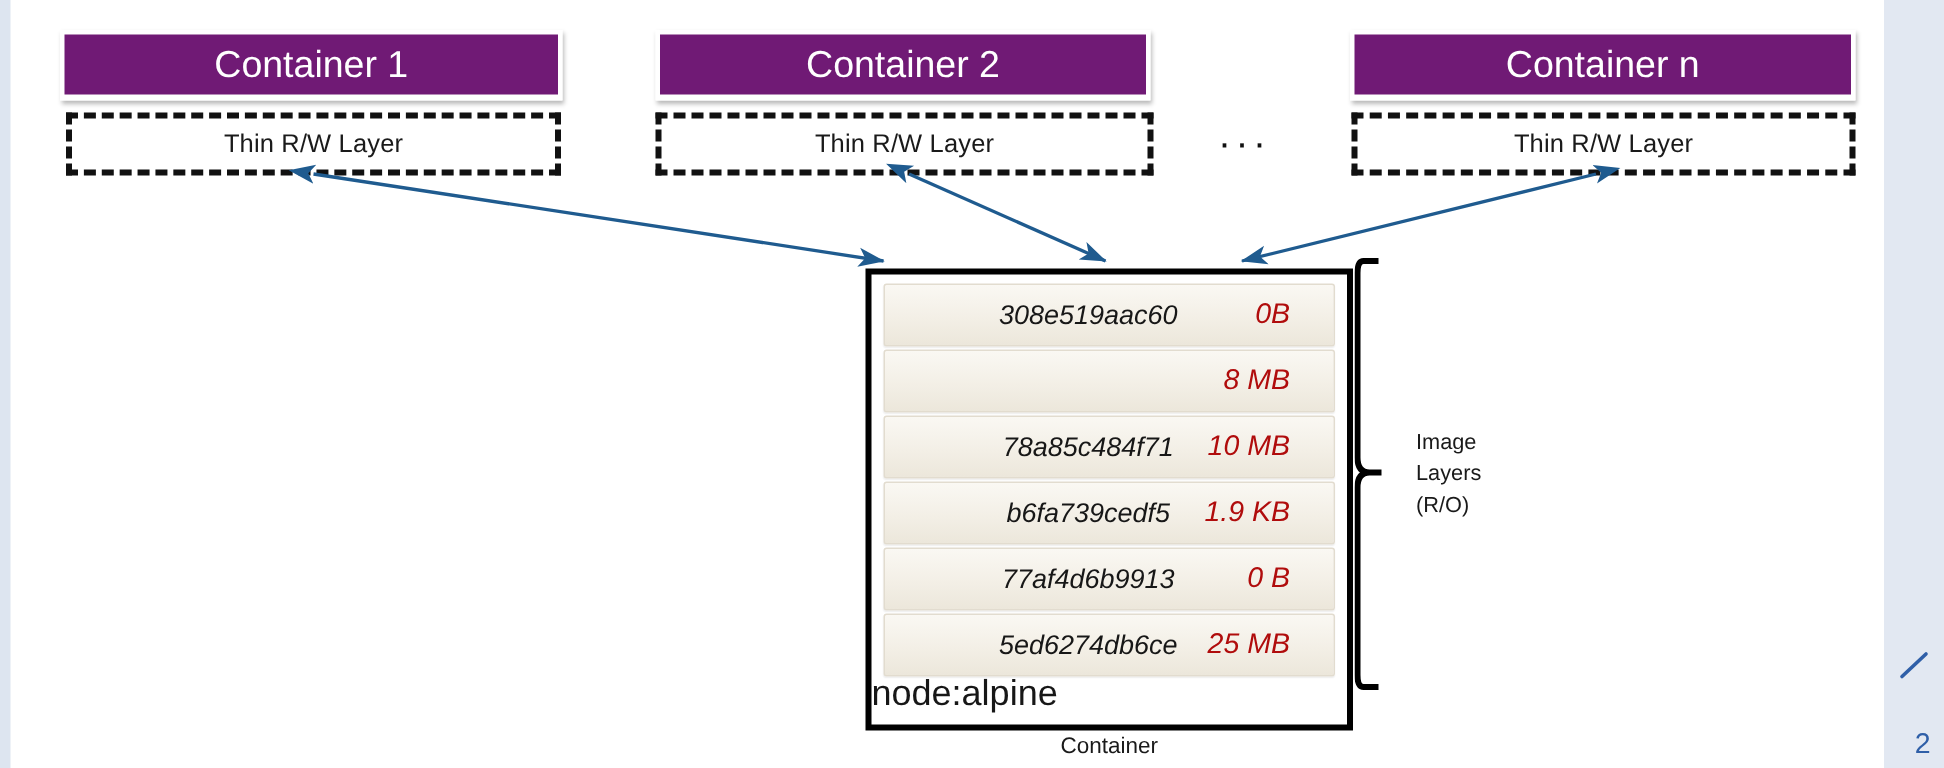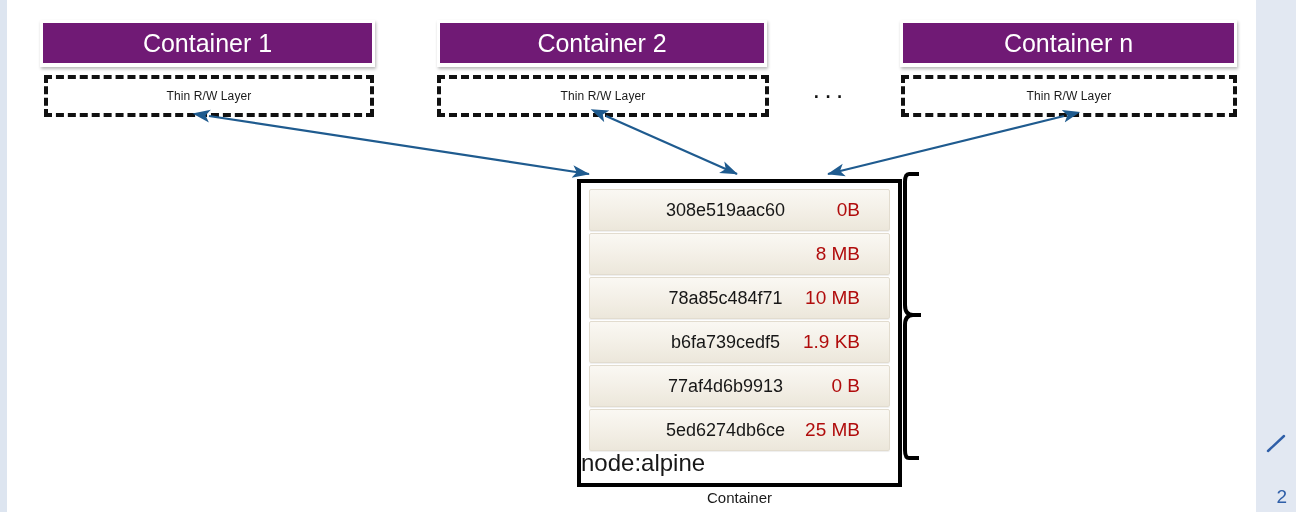--- a/index.html
+++ b/index.html
@@ -76,21 +76,21 @@
     overflow: hidden;
   }
 
   
   .rw-layer {
     position: absolute;
     border: 4px dashed #111111;
     box-sizing: border-box;
     background: transparent;
     color: #1a1a1a;
-    font-size: 12px;
+    font-size: 17px;
     display: flex;
     align-items: center;
     justify-content: center;
     letter-spacing: 0.1px;
   }
 
   .ellipsis-dots {
     position: absolute;
     font-size: 26px;
     letter-spacing: 3px;
@@ -117,20 +117,21 @@
   .layer-row {
     height: 42px;
     background: linear-gradient(to bottom, #faf8f3 0%, #f3efe6 55%, #ece7db 100%);
     border: 1px solid #e2dccf;
     border-radius: 2px;
     box-sizing: border-box;
     display: flex;
     align-items: center;
     position: relative;
     box-shadow: 0 1px 1px rgba(0,0,0,0.07);
+    font-style: italic;
   }
   .layer-id {
     position: absolute;
     left: 0;
     right: 0;
     text-align: center;
     font-size: 18px;
     color: #171717;
     padding-right: 28px;
     box-sizing: border-box;
@@ -243,20 +244,25 @@
     </div>
     <div class="image-name">node:alpine</div>
   </div>
 
   <div class="container-caption" style="left:577px; top:489px; width:325px;">Container</div>
 
   <svg class="brace-svg" style="left:903px; top:172px;" width="34" height="290" viewBox="0 0 34 290">
     <path d="M 14 2 L 6 2 Q 2 2 2 10 L 2 133 Q 2 143 10 143 L 18 143 L 10 143 Q 2 143 2 153 L 2 278 Q 2 286 6 286 L 14 286" fill="none" stroke="#000000" stroke-width="4" stroke-linecap="square" stroke-linejoin="miter"></path>
   </svg>
 
+  <div class="brace-label" style="left:944px; top:285px;">
+    <div>Image</div>
+    <div>Layers</div>
+    <div>(R/O)</div>
+  </div>
 
   <svg class="arrows-svg" viewBox="0 0 1296 512">
     <defs>
       <marker id="ah" markerWidth="9" markerHeight="9" refX="7.6" refY="3.1" orient="auto" markerUnits="strokeWidth">
         <path d="M0,0.2 L8,3.1 L0,6 L2,3.1 z" fill="#1F5B8F"></path>
       </marker>
       <marker id="ah-start" markerWidth="9" markerHeight="9" refX="0.4" refY="3.1" orient="auto-start-reverse" markerUnits="strokeWidth">
         <path d="M0,0.2 L8,3.1 L0,6 L2,3.1 z" fill="#1F5B8F"></path>
       </marker>
     </defs>

